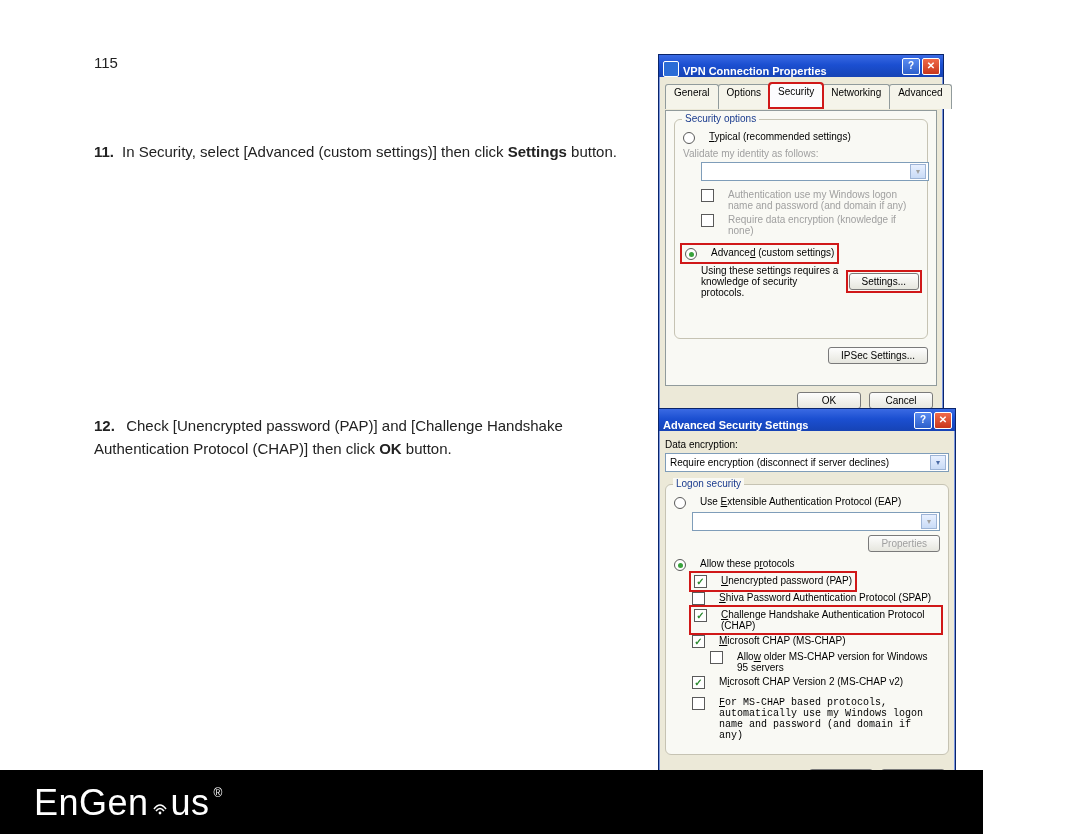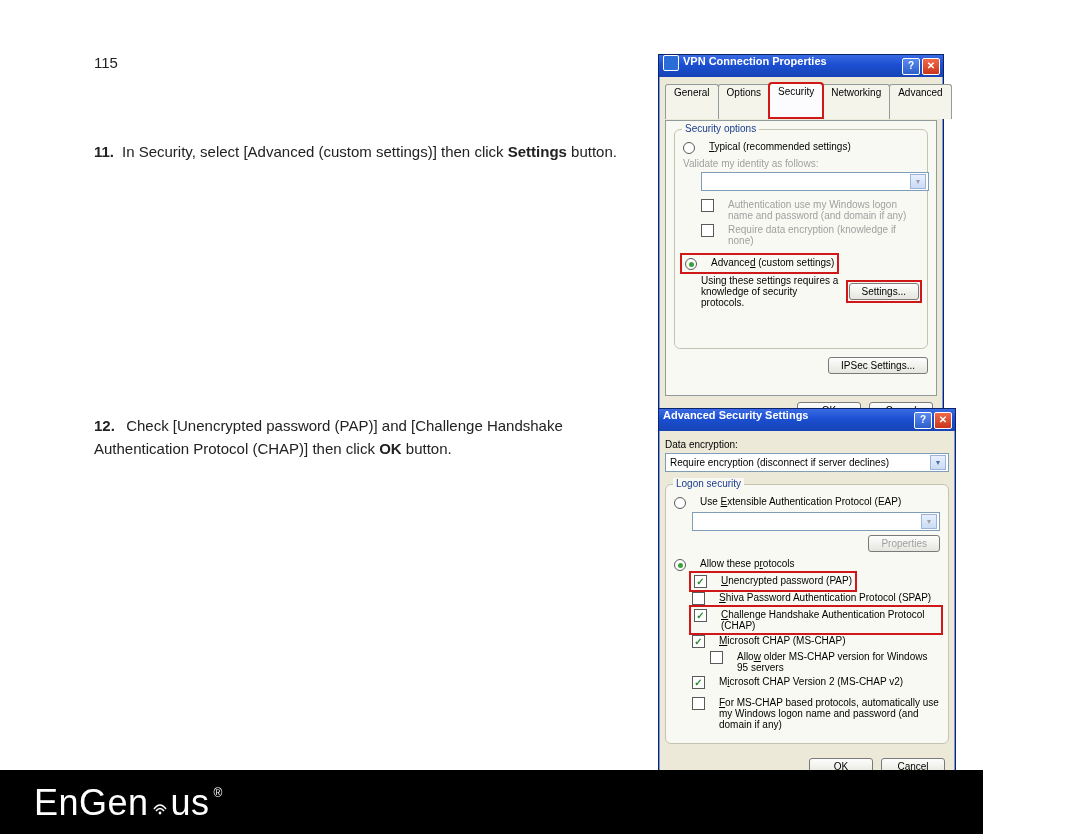--- a/index.html
+++ b/index.html
@@ -9,30 +9,30 @@
   .step .num{font-weight:700;display:inline-block;width:28px;}
   .step b{font-weight:700;}
   #step11{top:140px;}
   #step12{top:414px;}
   .footer{position:absolute;left:0;bottom:0;width:100%;height:64px;background:#000;}
   .brand{position:absolute;left:34px;bottom:10px;color:#fff;font-family:"Segoe UI Light","Segoe UI",Arial,sans-serif;font-size:36px;letter-spacing:.5px;}
   .brand svg{vertical-align:-2px;margin:0 2px;}
   .brand sup{font-size:12px;vertical-align:18px;margin-left:4px;}
   
   .xp-win{position:absolute;background:#ece9d8;border:1px solid #0a246a;box-shadow:0 0 0 1px #7a96df inset;font-size:10px;color:#000;}
-  .xp-title{height:22px;background:linear-gradient(#3a6ae3,#1b4fd1 45%,#1643b5);color:#fff;font-weight:700;font-size:11px;display:flex;align-items:flex-start;padding:0 4px;position:relative;}
+  .xp-title{height:22px;background:linear-gradient(#3a6ae3,#1b4fd1 45%,#1643b5);color:#fff;font-weight:700;font-size:11px;display:flex;align-items:flex-end;padding:0 4px;position:relative;}
   .xp-title .ico{width:14px;height:14px;background:#2b6cd6;border:1px solid #fff;margin-right:4px;border-radius:2px;}
   .xp-title .winbtns{position:absolute;right:3px;top:3px;display:flex;gap:2px;}
   .xp-title .wbtn{width:16px;height:15px;border:1px solid #fff;border-radius:2px;font-size:10px;line-height:13px;text-align:center;color:#fff;font-weight:700;}
   .helpbtn{background:linear-gradient(#5a8bf0,#2d5fcb);}
   .closebtn{background:linear-gradient(#f06a4a,#c8361b);}
   .xp-body{padding:6px;}
   .tabs{display:flex;margin-bottom:2px;}
   .tab{border:1px solid #919b9c;border-bottom:none;background:#f5f4ea;padding:2px 8px;font-size:10px;border-radius:3px 3px 0 0;margin-right:-1px;position:relative;top:1px;}
-  .tab.active{background:#fcfcfe;z-index:2;top:0;padding-bottom:21px;}
+  .tab.active{background:#fcfcfe;z-index:2;top:0;padding-bottom:11px;}
   .tab-hl{outline:2px solid #d01818;outline-offset:-1px;}
   .tabpanel{border:1px solid #919b9c;background:#fcfcfe;padding:8px;background:#f9f9f4;}
   .grpbox{border:1px solid #c6c3b3;border-radius:6px;padding:8px 8px 10px;margin-bottom:8px;position:relative;background:#f9f9f4;}
   .grplabel{position:absolute;top:-7px;left:7px;background:#f9f9f4;padding:0 3px;color:#1a3b8e;font-size:10px;}
   .radio,.check{display:flex;align-items:flex-start;gap:14px;margin:3px 0;font-size:10px;}
   .radio .dot{width:10px;height:10px;border:1px solid #5a5a5a;border-radius:50%;background:#fff;flex-shrink:0;margin-top:1px;display:flex;align-items:center;justify-content:center;}
   .radio.sel .dot::after{content:"";width:5px;height:5px;border-radius:50%;background:#39a23b;}
   .check .box{width:11px;height:11px;border:1px solid #5a5a5a;background:#fff;flex-shrink:0;margin-top:0;display:flex;align-items:center;justify-content:center;color:#2b8a2e;font-size:10px;font-weight:700;}
   .check.on .box::after{content:"✓";}
   .disabled,.disabled *{color:#a0a0a0 !important;}
@@ -185,21 +185,21 @@
         <div class="check indent2">
             <span class="box"></span>
             <span>Allo<u>w</u> older MS-CHAP version for Windows 95 servers</span>
           </div>
         <div class="check on indent">
             <span class="box"></span>
             <span>M<u>i</u>crosoft CHAP Version 2 (MS-CHAP v2)</span>
           </div>
         <div class="check indent" style="margin-top:8px;">
             <span class="box"></span>
-            <span style="max-width:235px;"><u>F</u>or MS-CHAP based protocols, automatically use my Windows logon name and password (and domain if any)</span>
+            <span style="max-width:235px;font-family:Liberation Mono, monospace;"><u>F</u>or MS-CHAP based protocols, automatically use my Windows logon name and password (and domain if any)</span>
           </div>
       </div>
       <div class="btnrow">
         <button class="xp-btn" style="min-width:64px;">OK</button>
         <button class="xp-btn" style="min-width:64px;">Cancel</button>
       </div>
     </div>
   </div>
 
   <div class="footer">

